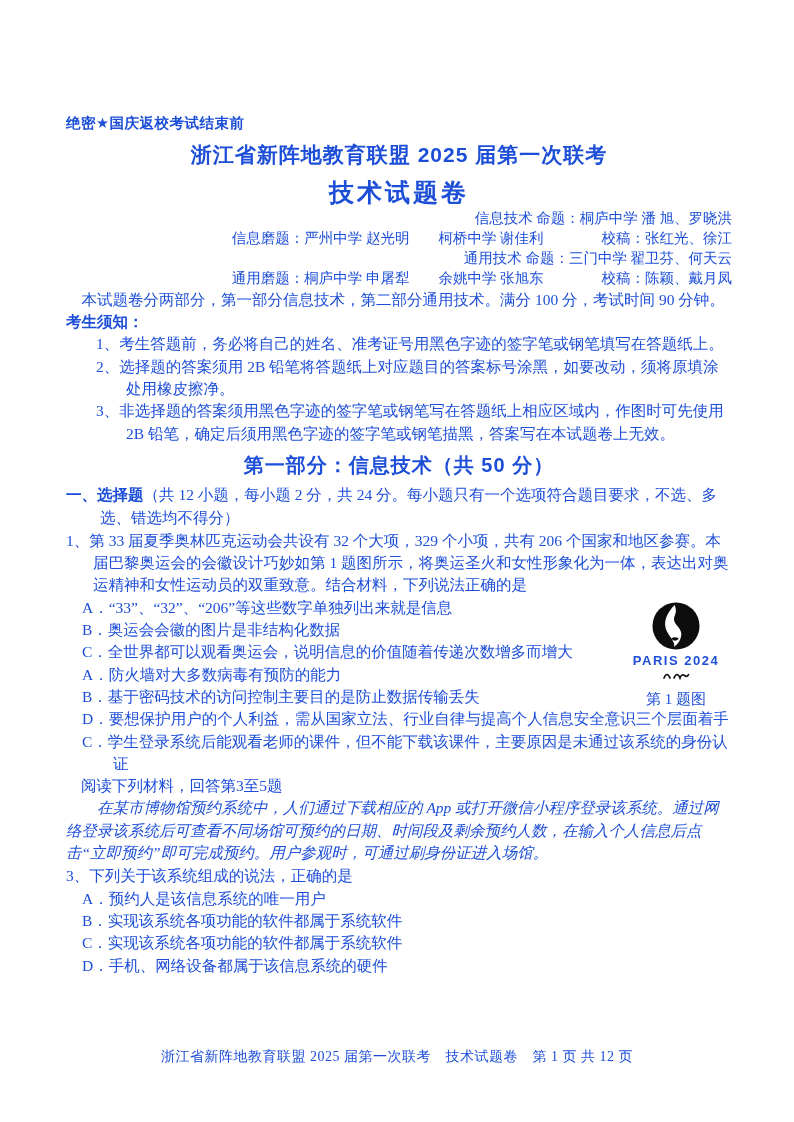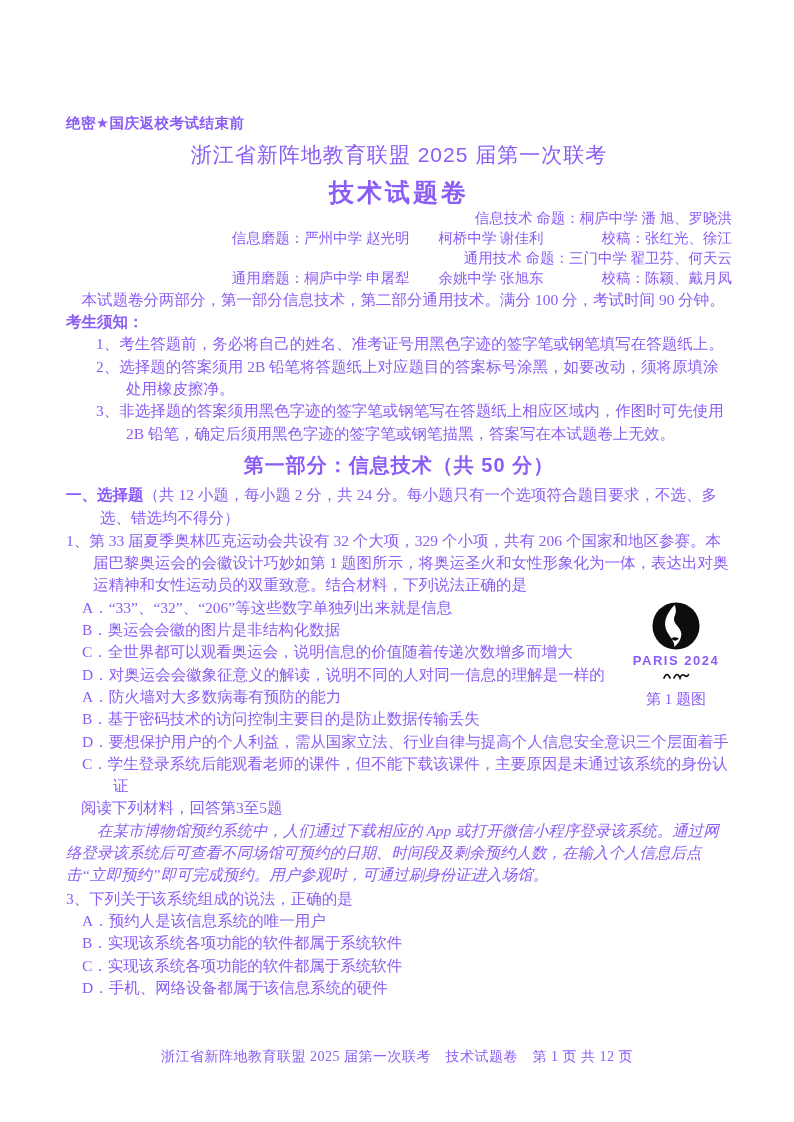--- a/index.html
+++ b/index.html
@@ -4,40 +4,40 @@
 <style>
   html, body { margin: 0; padding: 0; background: #e8e8e8; }
   .page {
     position: relative;
     width: 794px;
     height: 1122px;
     margin: 0 auto;
     background: #ffffff;
     overflow: hidden;
     font-family: "Liberation Serif", "DejaVu Serif", serif;
-    color: #8b5cf6;
+    color: #1d4ed8;
   }
   .content {
     position: absolute;
     left: 66px;
     top: 112px;
     width: 666px;
     font-size: 15.5px;
     line-height: 22.3px;
   }
   .secret {
     font-family: "Liberation Sans", "DejaVu Sans", sans-serif;
     font-weight: bold;
     font-size: 14.5px;
     letter-spacing: 0.5px;
   }
   .title {
     text-align: center;
     font-family: "Liberation Sans", "DejaVu Sans", sans-serif;
-    font-weight: normal;
+    font-weight: bold;
     font-size: 21px;
     letter-spacing: 1px;
     margin-top: 10px;
   }
   .subtitle {
     text-align: center;
     font-family: "Liberation Sans", "DejaVu Sans", sans-serif;
     font-weight: bold;
     font-size: 25px;
     letter-spacing: 3px;
@@ -163,23 +163,20 @@
       <span>1、</span><span>第 33 届夏季奥林匹克运动会共设有 32 个大项，329 个小项，共有 206 个国家和地区参赛。本届巴黎奥运会的会徽设计巧妙如第 1 题图所示，将奥运圣火和女性形象化为一体，表达出对奥运精神和女性运动员的双重致意。结合材料，下列说法正确的是</span>
     </div>
     <div class="option">
       <span>A．</span><span>“33”、“32”、“206”等这些数字单独列出来就是信息</span>
     </div>
     <div class="option">
       <span>B．</span><span>奥运会会徽的图片是非结构化数据</span>
     </div>
     <div class="option">
       <span>C．</span><span>全世界都可以观看奥运会，说明信息的价值随着传递次数增多而增大</span>
-    </div>
-    <div class="option">
-      <span>D．</span><span>对奥运会会徽象征意义的解读，说明不同的人对同一信息的理解是一样的</span>
     </div>
 
     <div class="option">
       <span>A．</span><span>防火墙对大多数病毒有预防的能力</span>
     </div>
     <div class="option">
       <span>B．</span><span>基于密码技术的访问控制主要目的是防止数据传输丢失</span>
     </div>
     <div class="option">
       <span>D．</span><span>要想保护用户的个人利益，需从国家立法、行业自律与提高个人信息安全意识三个层面着手</span>

